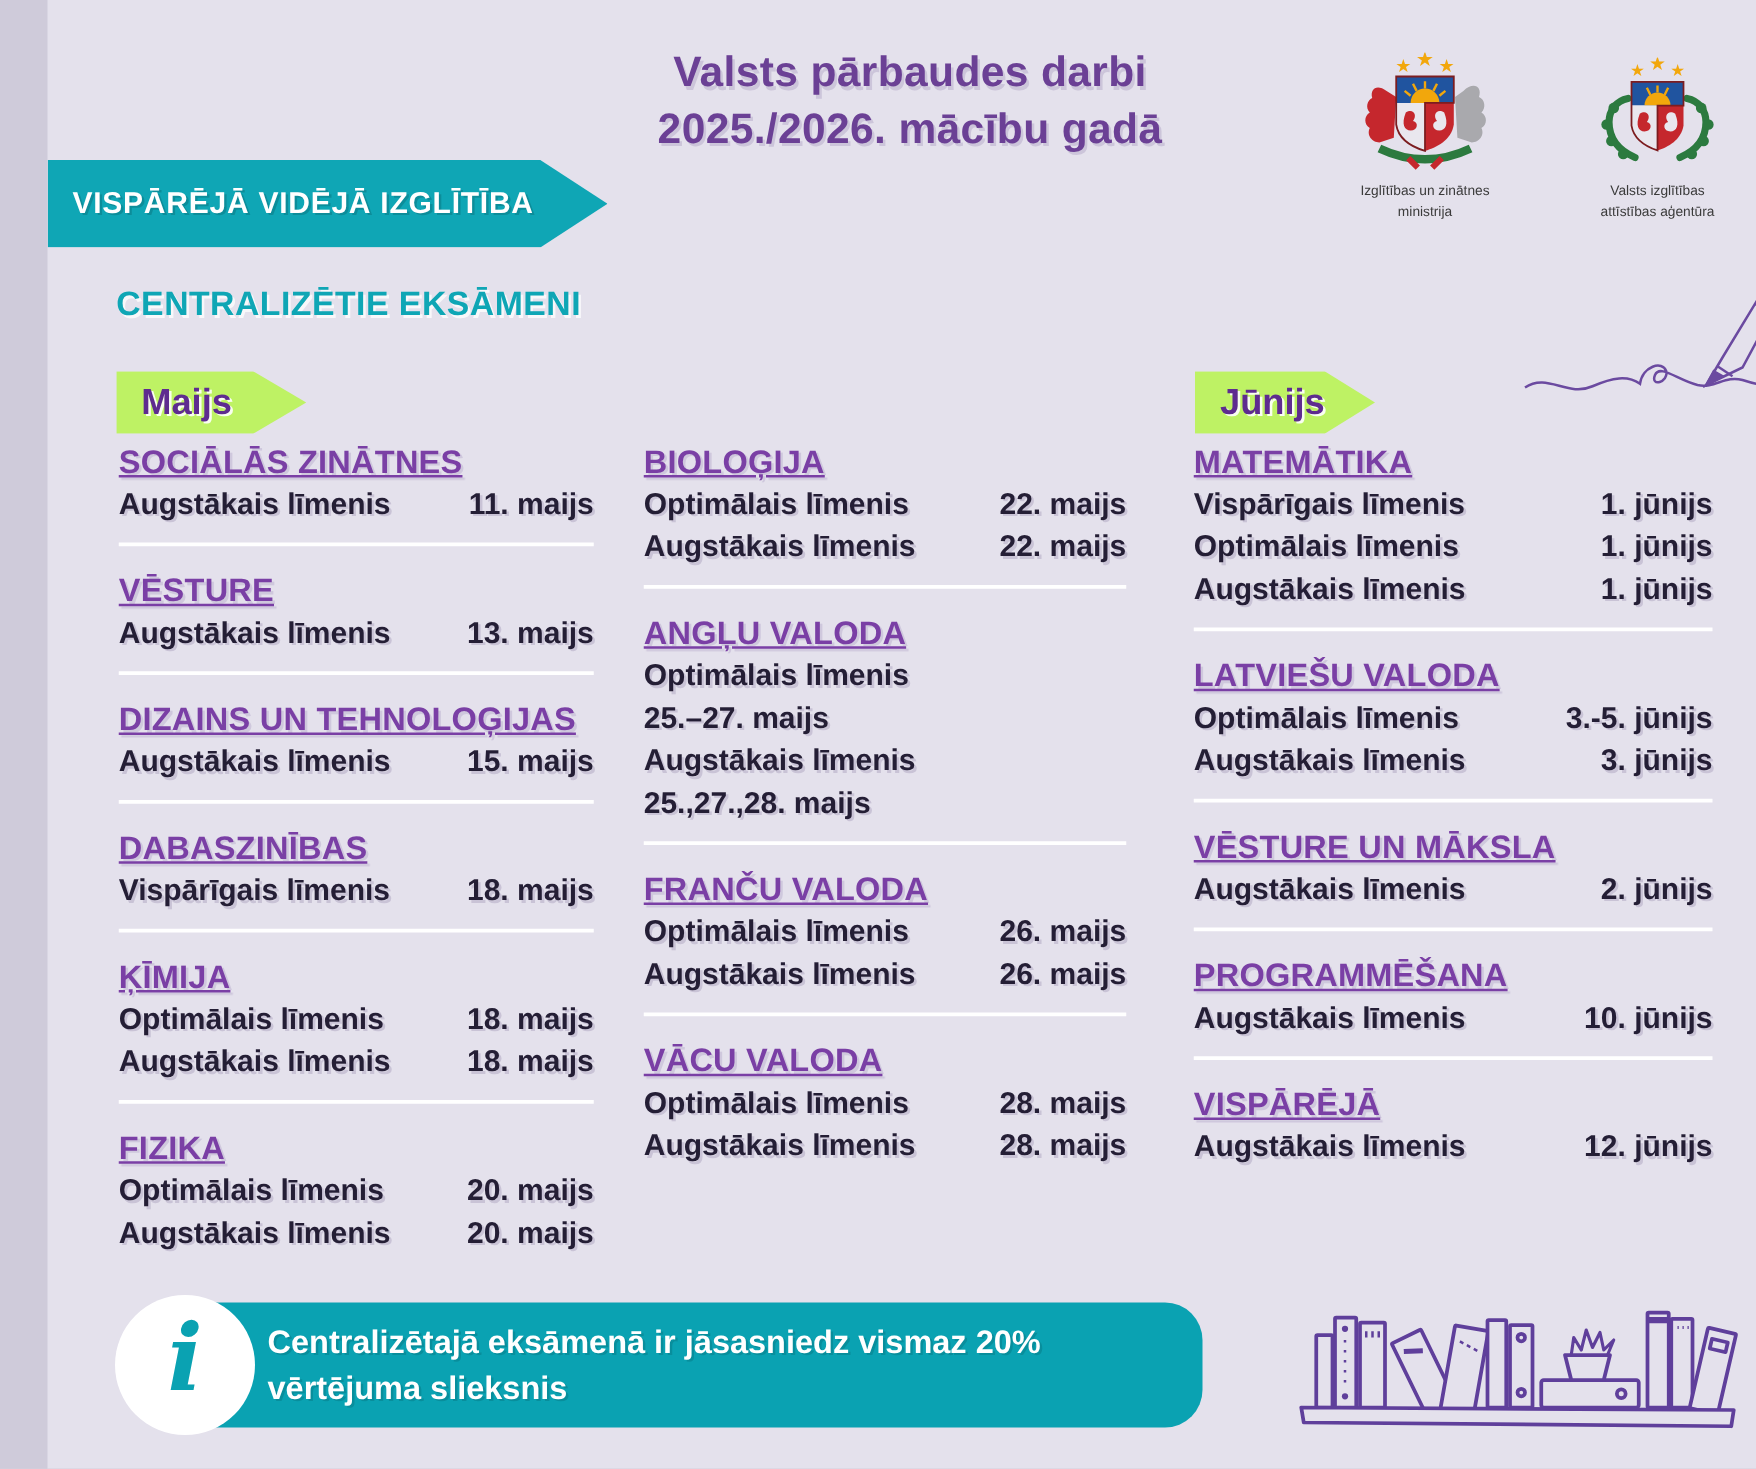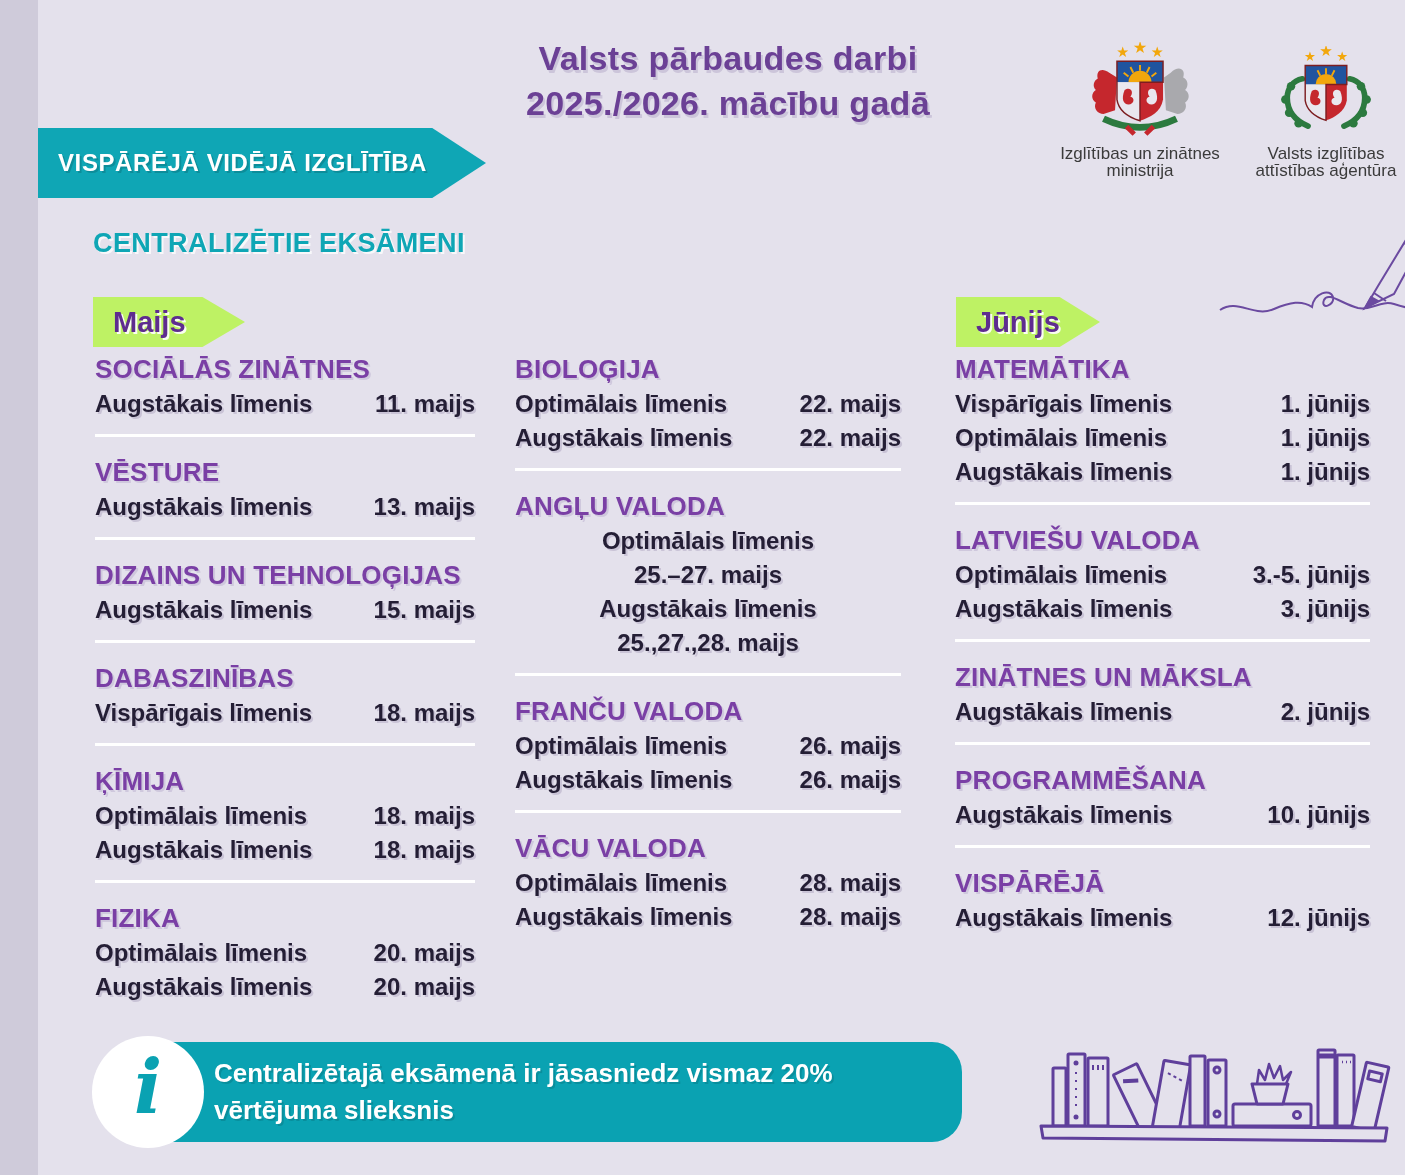--- a/index.html
+++ b/index.html
@@ -12,21 +12,21 @@
   }
   
   .title {
     position:absolute; left:430px; top:36px; width:520px;
     text-align:center; font-size:34px; font-weight:bold; line-height:45px;
     color:#6b4095; text-shadow:2px 3px 0 #ccc5da; letter-spacing:0.3px;
   }
   .logos { position:absolute; left:1022px; top:42px; display:flex; gap:26px; }
   .logo { width:160px; text-align:center; }
   .logo .crest { height:96px; display:flex; align-items:flex-end; justify-content:center; }
-  .logo-caption { margin-top:7px; font-size:17px; line-height:17px; color:#3b3b3b; }
+  .logo-caption { margin-top:7px; font-size:11px; line-height:17px; color:#3b3b3b; }
   
   .banner {
     position:absolute; left:0; top:128px; width:448px; height:70px;
     background:#0fa6b5;
     clip-path:polygon(0 0, 88% 0, 100% 50%, 88% 100%, 0 100%);
     display:flex; align-items:center; padding-left:20px;
   }
   .banner span {
     color:#ffffff; font-size:24px; font-weight:bold; letter-spacing:0.6px;
     text-shadow:2px 2px 0 rgba(0,0,0,0.15);
@@ -48,27 +48,26 @@
     color:#5e2c8f; font-size:29px; font-weight:bold;
     text-shadow:2px 2px 0 rgba(255,255,255,0.9);
   }
   
   .col { position:absolute; top:353px; }
   #col-1 { left:57px;  width:380px; }
   #col-2 { left:477px; width:386px; }
   #col-3 { left:917px; width:415px; }
   .subject h3 {
     font-size:26px; line-height:32px; margin-bottom:2px;
-    color:#7a3fa5; letter-spacing:0.2px; text-shadow:2px 2px 0 #cfc8dd;
+    color:#7a3fa5; letter-spacing:0.2px; text-shadow:2px 2px 0 #cfc8dd;text-decoration:underline;
   }
   .row {
     display:flex; justify-content:space-between;
     font-size:24px; line-height:34px; font-weight:bold; color:#241e35;
     text-shadow:2px 2px 0 #c9c3d6;
-    text-align:center;
   }
   .row.stack { display:block; }
   .divider { border-bottom:3px solid #ffffff; margin:13px 0 19px 0; }
   
   .note {
     position:absolute; left:96px; top:1042px; width:828px; height:100px;
     background:#0aa2b2; border-radius:30px;
   }
   .note-text {
     position:absolute; left:80px; top:13px; color:#ffffff;
@@ -305,21 +304,21 @@
           <span class="level">Optimālais līmenis</span>
           <span class="date">3.-5. jūnijs</span>
         </div>
         <div class="row">
           <span class="level">Augstākais līmenis</span>
           <span class="date">3. jūnijs</span>
         </div>
         <div class="divider"></div>
       </div>
       <div class="subject">
-        <h3>ZINĀTNES UN MĀKSLA</h3>
+        <h3>VĒSTURE UN MĀKSLA</h3>
         <div class="row">
           <span class="level">Augstākais līmenis</span>
           <span class="date">2. jūnijs</span>
         </div>
         <div class="divider"></div>
       </div>
       <div class="subject">
         <h3>PROGRAMMĒŠANA</h3>
         <div class="row">
           <span class="level">Augstākais līmenis</span>

